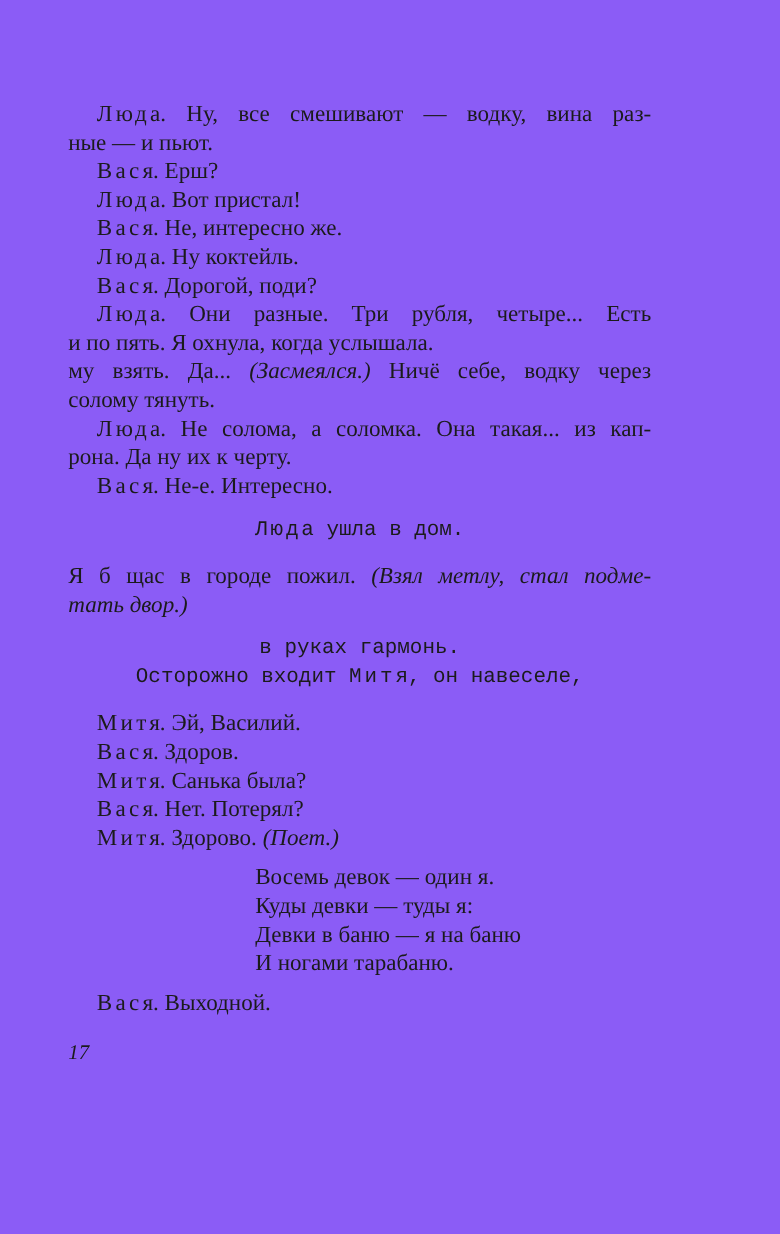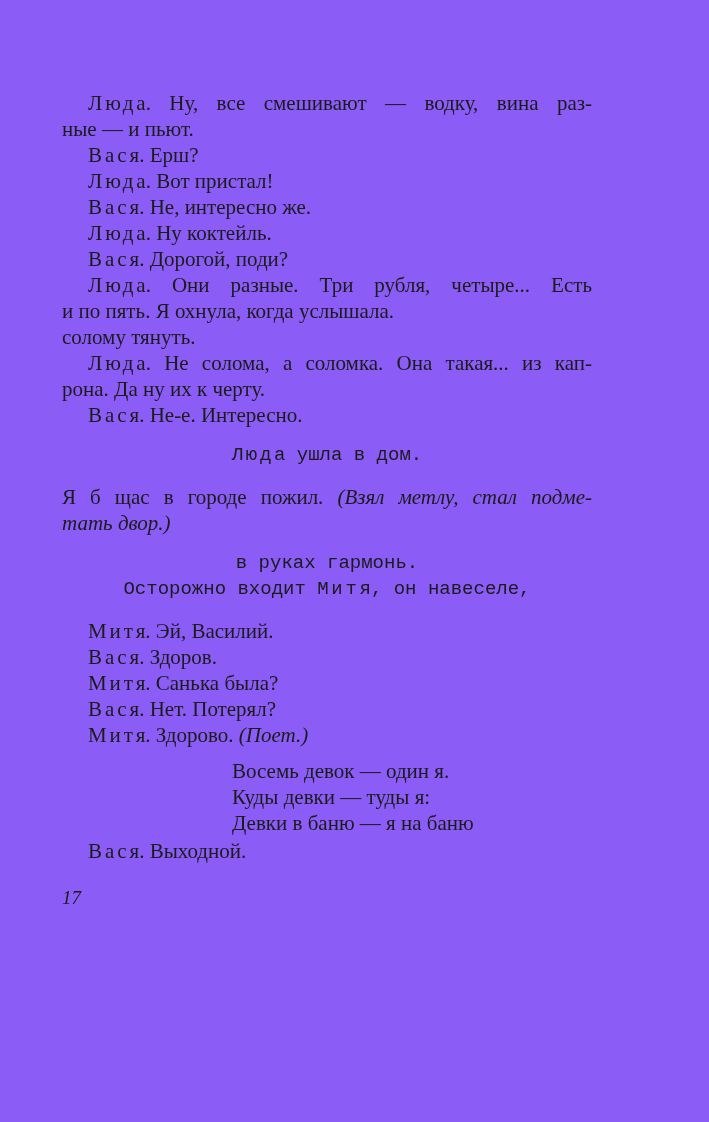--- a/index.html
+++ b/index.html
@@ -42,21 +42,21 @@
   }
   .block.direction .line {
     font-size: 19px;
     line-height: 26px;
     text-align: center;
     text-align-last: center;
     font-family: Liberation Mono, monospace;
   }
   .block.verse {
     margin-top: 10px;
-    margin-bottom: 2px;
+    margin-bottom: 10px;
     margin-left: 170px;
   }
   .name {
     letter-spacing: 0.14em;
     margin-right: -0.14em;
   }
   .it {
     font-style: italic;
   }
   .page-number {
@@ -75,20 +75,21 @@
       <div class="block dialogue">
         <div class="line indent fill"><span class="name">Люда</span><span>. Ну, все смешивают — водку, вина раз-</span></div>
         <div class="line"><span>ные — и пьют.</span></div>
         <div class="line indent"><span class="name">Вася</span><span>. Ерш?</span></div>
         <div class="line indent"><span class="name">Люда</span><span>. Вот пристал!</span></div>
         <div class="line indent"><span class="name">Вася</span><span>. Не, интересно же.</span></div>
         <div class="line indent"><span class="name">Люда</span><span>. Ну коктейль.</span></div>
         <div class="line indent"><span class="name">Вася</span><span>. Дорогой, поди?</span></div>
         <div class="line indent fill"><span class="name">Люда</span><span>. Они разные. Три рубля, четыре... Есть</span></div>
         <div class="line"><span>и по пять. Я охнула, когда услышала.</span></div>
+        <div class="line fill"><span>му взять. Да... </span><span class="it">(Засмеялся.)</span><span> Ничё себе, водку через</span></div>
         <div class="line"><span>солому тянуть.</span></div>
         <div class="line indent fill"><span class="name">Люда</span><span>. Не солома, а соломка. Она такая... из кап-</span></div>
         <div class="line"><span>рона. Да ну их к черту.</span></div>
         <div class="line indent"><span class="name">Вася</span><span>. Не-е. Интересно.</span></div>
       </div>
       <div class="block direction">
         <div class="line"><span class="name">Люда</span><span> ушла в дом.</span></div>
       </div>
       <div class="block dialogue">
         <div class="line fill"><span>Я б щас в городе пожил. </span><span class="it">(Взял метлу, стал подме-</span></div>
@@ -102,19 +103,20 @@
         <div class="line indent"><span class="name">Митя</span><span>. Эй, Василий.</span></div>
         <div class="line indent"><span class="name">Вася</span><span>. Здоров.</span></div>
         <div class="line indent"><span class="name">Митя</span><span>. Санька была?</span></div>
         <div class="line indent"><span class="name">Вася</span><span>. Нет. Потерял?</span></div>
         <div class="line indent"><span class="name">Митя</span><span>. Здорово. </span><span class="it">(Поет.)</span></div>
       </div>
       <div class="block verse">
         <div class="line"><span>Восемь девок — один я.</span></div>
         <div class="line"><span>Куды девки — туды я:</span></div>
         <div class="line"><span>Девки в баню — я на баню</span></div>
+        <div class="line"><span>И ногами тарабаню.</span></div>
       </div>
       <div class="block dialogue">
         <div class="line indent"><span class="name">Вася</span><span>. Выходной.</span></div>
       </div>
       <div class="page-number">17</div>
     </div>
 </div>
 
 </body></html>

